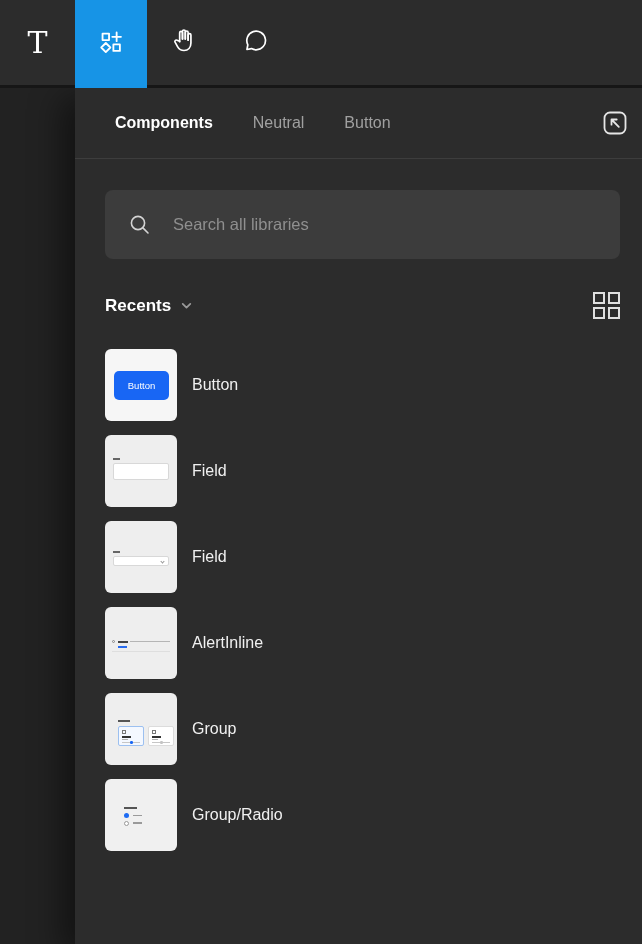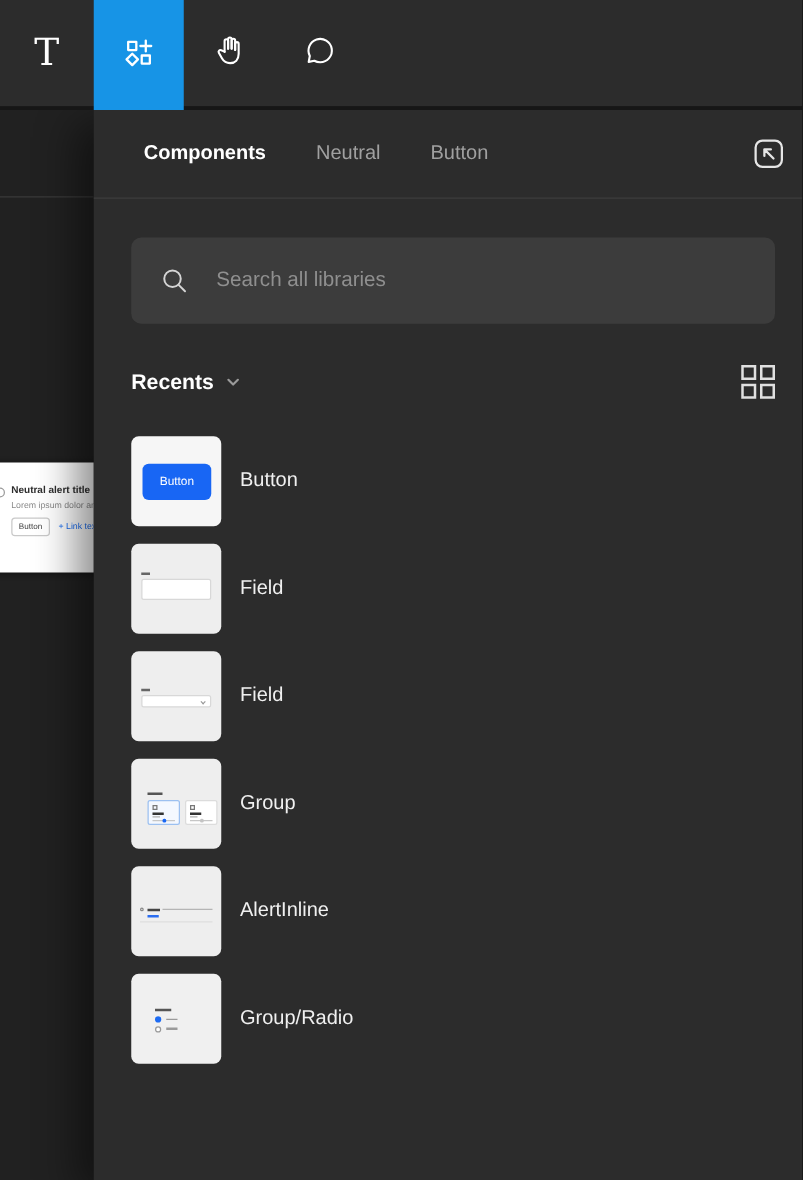--- a/index.html
+++ b/index.html
@@ -173,32 +173,20 @@
     <span>
       <svg width="26" height="26" viewBox="0 0 24 24" fill="none" stroke="#ffffff" stroke-width="1.7" stroke-linecap="round" stroke-linejoin="round">
         <rect x="4.2" y="4.2" width="6" height="6"></rect>
         <path d="M17.2 3.2 v8 M13.2 7.2 h8"></path>
         <path d="M7.2 12.9 L11.4 17.1 L7.2 21.3 L3 17.1 Z"></path>
         <rect x="14.2" y="14.2" width="6" height="6"></rect>
       </svg>
     </span>
   </div>
 
-  <div class="canvas-strip">
-    <div class="canvas-line"></div>
-    <div class="alert-card">
-      <span class="alert-info-circle"></span>
-      <div class="alert-title">Neutral alert title</div>
-      <div class="alert-body">Lorem ipsum dolor amet consec</div>
-      <div class="alert-actions">
-        <span class="alert-btn">Button</span>
-        <span class="alert-link">+ Link text</span>
-      </div>
-    </div>
-  </div>
 
   <div class="panel">
 
     <div class="tabbar">
       <span class="tab active">Components</span>
       <span class="tab">Neutral</span>
       <span class="tab">Button</span>
       <span class="tab-spacer"></span>
       <span class="popout-btn">
         <svg width="30" height="30" viewBox="0 0 30 30" fill="none" stroke="#e6e6e6" stroke-width="1.8" stroke-linecap="round" stroke-linejoin="round">
@@ -253,20 +241,31 @@
       </div>
 
       <div class="item-row">
         <div class="thumb th-field2">
           <span class="flabel"></span>
           <span class="finput">
               <span class="fchev" style="position:absolute"></span>
             </span>
         </div>
         <span class="item-label">Field</span>
+      </div>
+
+      <div class="item-row">
+        <div class="thumb th-alert">
+          <span class="adot"></span>
+            <span class="atit"></span>
+            <span class="aline"></span>
+            <span class="alink"></span>
+            <span class="arule"></span>
+        </div>
+        <span class="item-label">AlertInline</span>
       </div>
 
       <div class="item-row">
         <div class="thumb th-group">
           <span class="glabel"></span>
           <div class="gcard gc1">
             <span class="gicon" style="position:absolute"></span>
             <span class="gt" style="position:absolute"></span>
             <span class="gs" style="position:absolute"></span>
             <span class="gl" style="position:absolute"></span>
@@ -277,31 +276,20 @@
             <span class="gt" style="position:absolute"></span>
             <span class="gs" style="position:absolute"></span>
             <span class="gl" style="position:absolute"></span>
             <span class="gdot gray" style="position:absolute"></span>
           </div>
         </div>
         <span class="item-label">Group</span>
       </div>
 
       <div class="item-row">
-        <div class="thumb th-alert">
-          <span class="adot"></span>
-            <span class="atit"></span>
-            <span class="aline"></span>
-            <span class="alink"></span>
-            <span class="arule"></span>
-        </div>
-        <span class="item-label">AlertInline</span>
-      </div>
-
-      <div class="item-row">
         <div class="thumb th-radio">
           <span class="rlabel"></span>
           <span class="r1"></span>
             <span class="r1t"></span>
           <span class="r2"></span>
             <span class="r2t"></span>
         </div>
         <span class="item-label">Group/Radio</span>
       </div>
 

